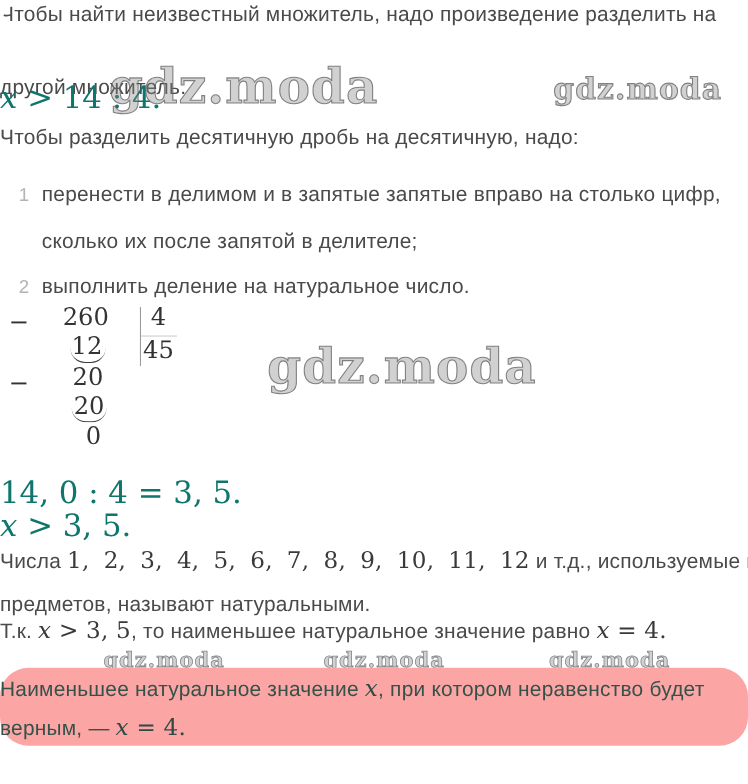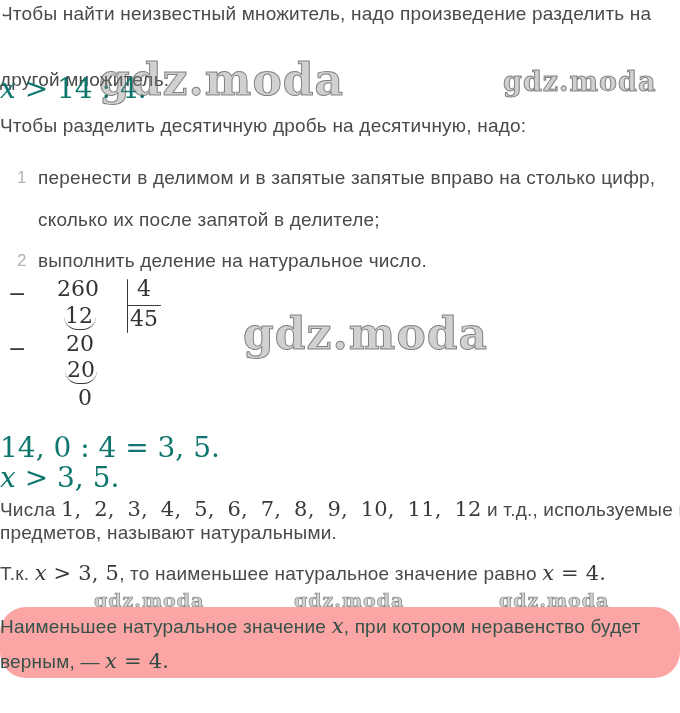--- a/index.html
+++ b/index.html
@@ -35,21 +35,21 @@
   .l-intro1   { top: 3px; }
   .l-intro2   { top: 45px; margin-top: 24px; }
   .l-f1       { top: 72px; }
   .l-rule     { top: 115px; text-align: right; }
   .l-li1a     { top: 167px; left: 38px; }
   .l-li1b     { top: 209px; left: 38px; }
   .l-li2      { top: 250px; left: 38px; }
   .l-result   { top: 419px; margin-top: 12px; }
   .l-f2       { top: 461px; }
   .l-nat1     { top: 497px; }
-  .l-nat2     { top: 522px; }
+  .l-nat2     { top: 539px; }
   .l-concl    { top: 561px; }
 
   .li-num {
     position: absolute;
     left: 17px;
     font-size: 17px;
     color: #b3b3b3;
   }
   .n1 { top: 168px; }
   .n2 { top: 251px; }

